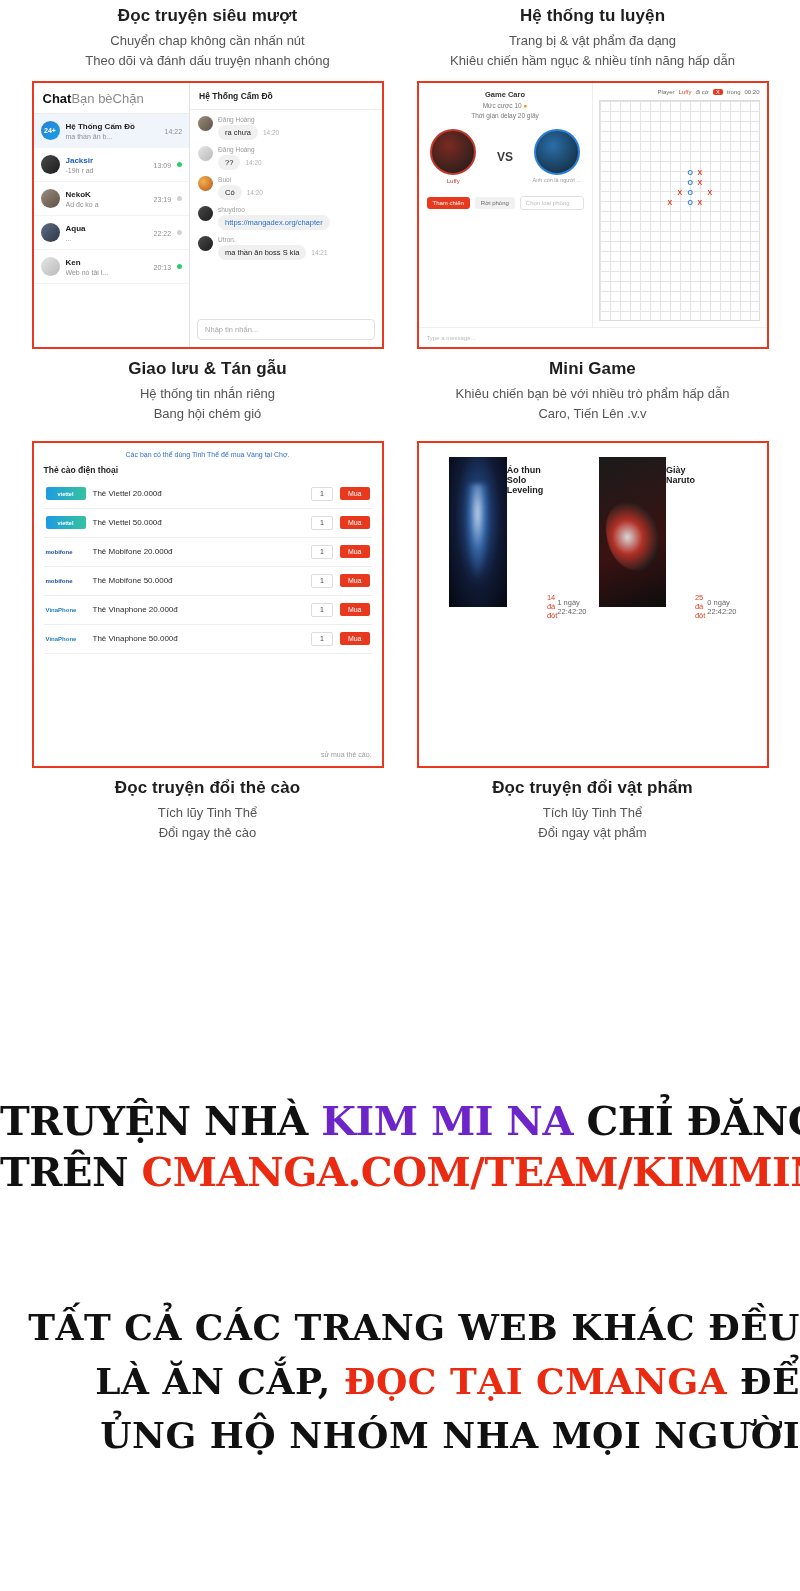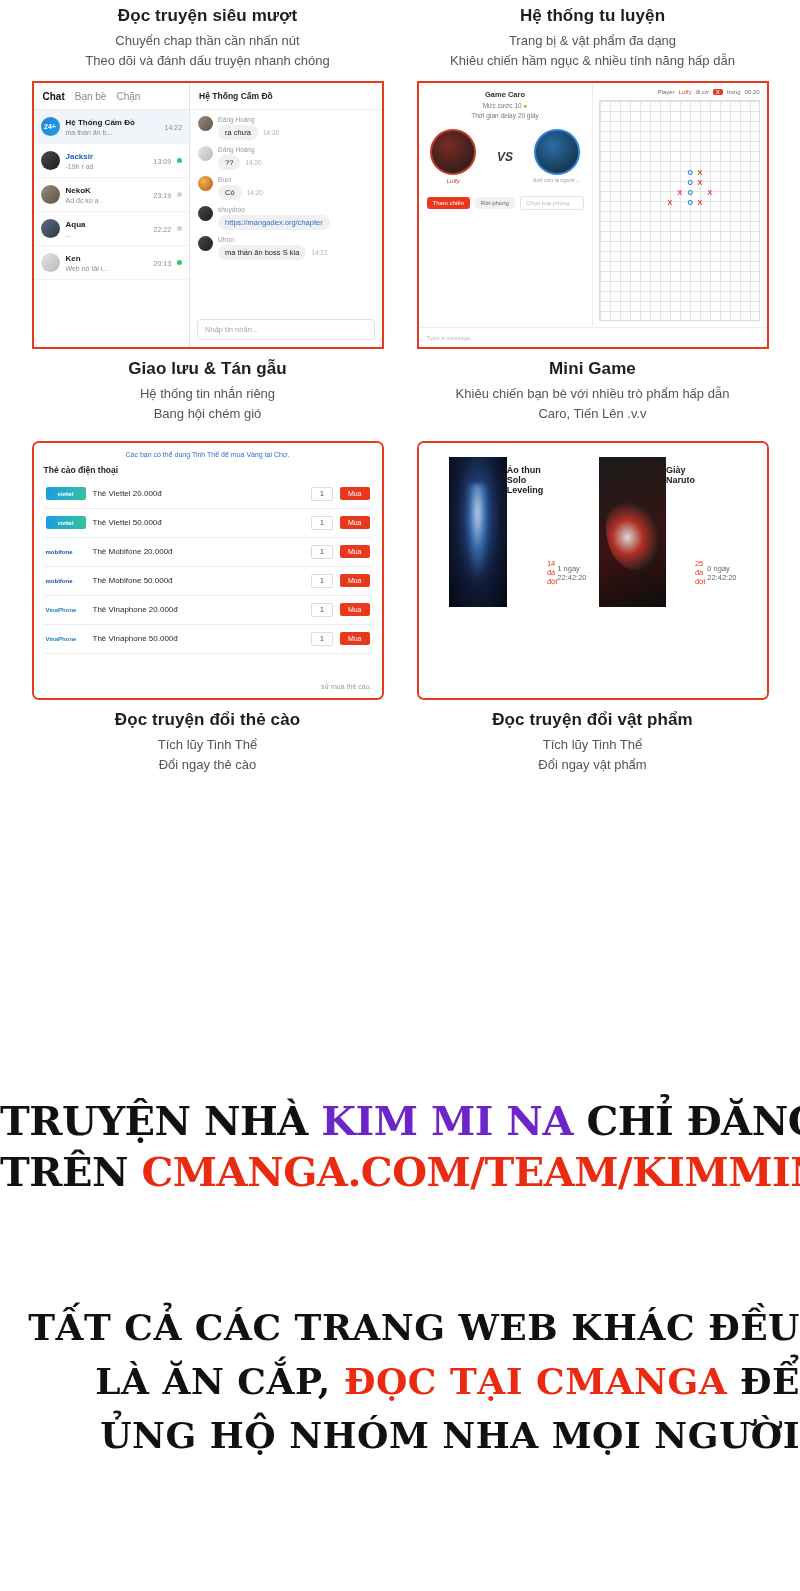--- a/index.html
+++ b/index.html
@@ -39,29 +39,29 @@
   .caption.bottom { margin-top: 10px; margin-bottom: 16px; }
 
   .shot {
     width: 352px;
     border: 2px solid #e8391f;
     background: #fbfbfb;
     position: relative;
     overflow: hidden;
   }
   .shot.h1 { height: 268px; }
-  .shot.h2 { height: 259px; border-radius: 7px; }
+  .shot.h2 { height: 327px; }
 
   
   .chat { display: flex; height: 100%; background: #fff; font-size: 8px; }
   .chat-left { width: 45%; border-right: 1px solid #e3e3e3; display:flex; flex-direction:column;}
   .chat-tabs {
-    display: flex; gap: 10px; align-items: center;
+    display: flex; gap: 0; align-items: center;
     padding: 8px 8px 7px 9px; border-bottom: 1px solid #ececec;
-    font-size: 10px;
+    font-size: 13px;
   }
   .chat-tabs .t0 { font-weight: 700; color: #111; }
   .chat-tabs .t { color: #8b8b8b; }
   .conv {
     display: flex; align-items: center; gap: 6px;
     padding: 7px 7px; border-bottom: 1px solid #f3f3f3;
     position: relative;
   }
   .conv.sel { background: #f0f4fb; }
   .av {
@@ -103,21 +103,21 @@
     padding: 5px 7px; font-size: 7.5px; color: #a8a8a8; background:#fff;
   }
 
   
   .game { height: 100%; background: #fff; display: flex; flex-direction: column; font-size: 7px; }
   .game-top { display: flex; flex: 1; min-height: 0; }
   .game-left { width: 50%; padding: 7px 8px; border-right: 1px solid #eee; }
   .game-title { font-size: 7.5px; font-weight: 700; color: #333; text-align:center; }
   .game-sub { font-size: 6.5px; color: #777; text-align:center; margin-top:3px; }
   .game-sub .coin { color: #e8a013; }
-  .vs-row { display: flex; align-items: center; justify-content: center; gap: 17px; margin-top: 10px; font-style: italic; }
+  .vs-row { display: flex; align-items: center; justify-content: center; gap: 17px; margin-top: 10px; }
   .pcard { width: 54px; text-align: center; }
   .pimg {
     width: 46px; height: 46px; border-radius: 50%; margin: 0 auto;
     border: 2px solid #c0392b; overflow: hidden;
     background: radial-gradient(circle at 40% 35%, #7a2b22, #1a1a1a);
   }
   .pimg.blue { border-color: #2c7fd6; background: radial-gradient(circle at 40% 35%, #2a6ea8, #10232f); }
   .pname { font-size: 6px; color: #c0392b; margin-top: 3px; }
   .pnote { font-size: 5.5px; color: #9b9b9b; margin-top: 2px; line-height:1.3; }
   .vs { font-size: 12px; font-weight: 700; color: #3b3b3b; }
@@ -205,21 +205,21 @@
   .b2 .red { color: #ea2a11; }
 </style>
 </head>
 <body>
 
 <div class="grid">
 
   <div class="cell">
     <div class="caption top">
       <div class="title">Đọc truyện siêu mượt</div>
-      <div class="sub">Chuyển chap thần cần nhấn nút</div>
+      <div class="sub">Chuyển chap không cần nhấn nút</div>
       <div class="sub">Theo dõi và đánh dấu truyện nhanh chóng</div>
     </div>
 
     <div class="shot h1">
       <div class="chat">
         <div class="chat-left">
           <div class="chat-tabs">
             <span class="t0">Chat</span>
             <span class="t">Bạn bè</span>
             <span class="t">Chặn</span>

